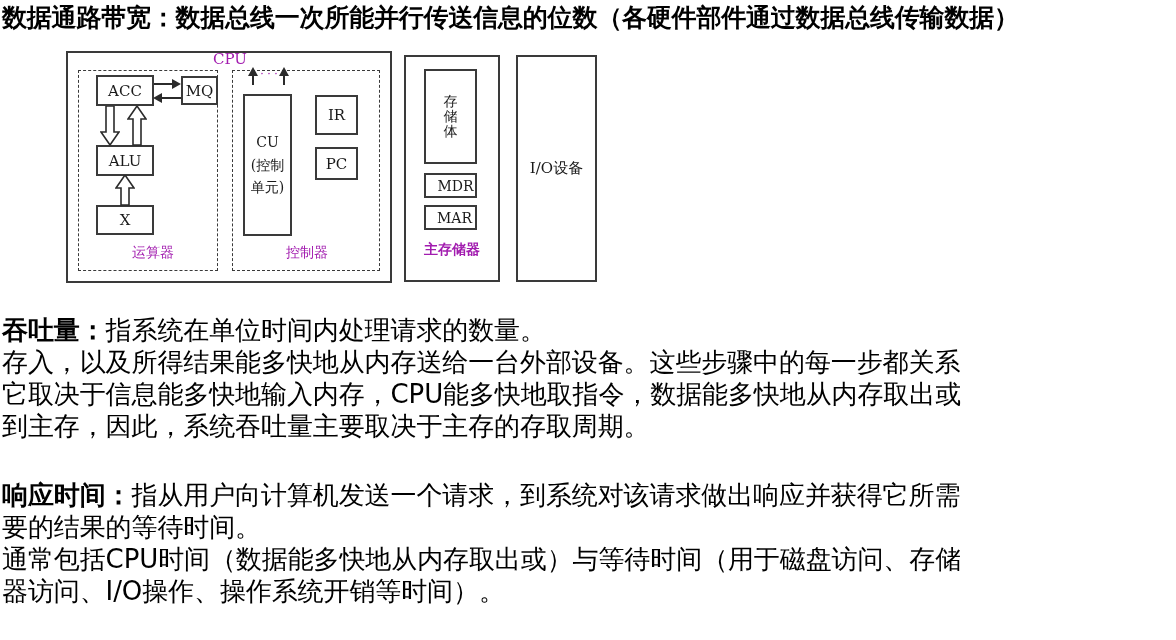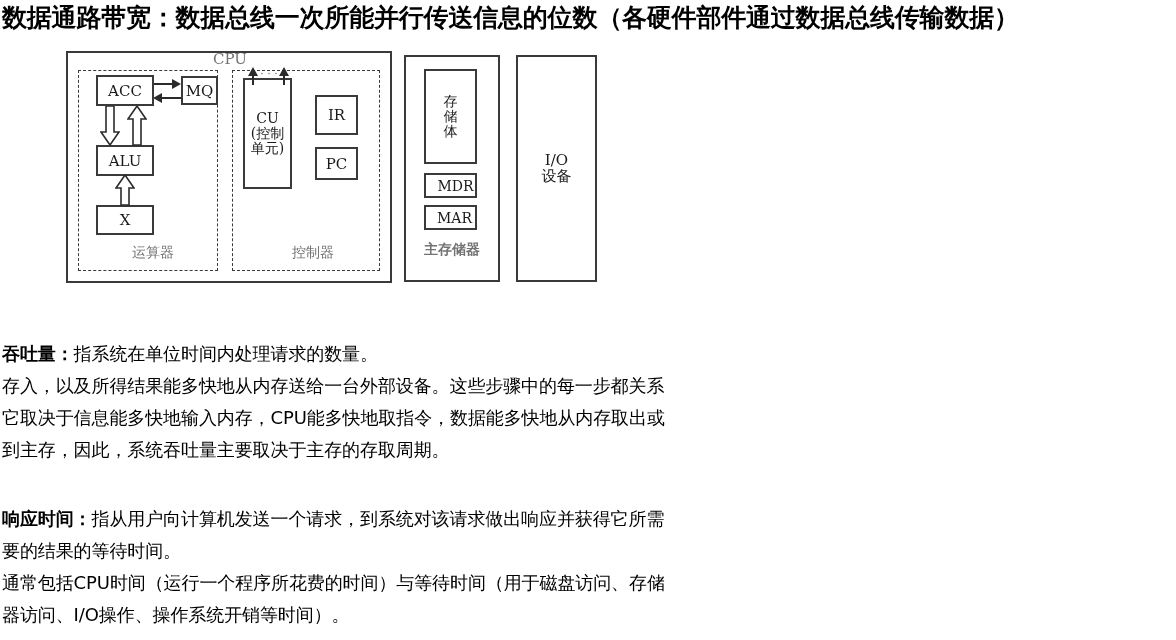--- a/index.html
+++ b/index.html
@@ -52,21 +52,21 @@
   }
   .dashbox {
     position: absolute;
     box-sizing: border-box;
     border: 1.5px dashed #3a3a3a;
     background: transparent;
   }
   .lbl {
     position: absolute;
     font-family: "DejaVu Serif", "Liberation Serif", serif;
-    color: #737373;
+    color: #a21caf;
     text-align: center;
     white-space: nowrap;
   }
   .vstack {
     line-height: 1.05;
   }
   
   .hline {
     position: absolute;
     background: #2b2b2b;
@@ -99,25 +99,24 @@
     border-right: 5px solid transparent;
     border-bottom: 9px solid #2b2b2b;
   }
   
   .blockarrow { position: absolute; }
 
   
   .para {
     position: absolute;
     left: 2px;
-    font-size: 18px;
+    font-size: 26px;
     line-height: 32px;
     width: 1172px;
     letter-spacing: -0.1px;
-    margin-top: 24px;
   }
   .para b { font-weight: bold; }
   .lead { font-weight: bold; }
 </style>
 </head>
 <body>
 
 <div id="title-line">数据通路带宽：数据总线一次所能并行传送信息的位数（各硬件部件通过数据总线传输数据）</div>
 
 <div id="diagram">
@@ -151,67 +150,67 @@
   <svg class="blockarrow" style="left:127px; top:64px;" width="20" height="40" viewBox="0 0 20 40">
     <polygon points="10,0 19,13 14,13 14,39 6,39 6,13 1,13" fill="#ffffff" stroke="#2b2b2b" stroke-width="1.6"></polygon>
   </svg>
 
   <svg class="blockarrow" style="left:115px; top:133px;" width="20" height="31" viewBox="0 0 20 31">
     <polygon points="10,0 19,13 14,13 14,30 6,30 6,13 1,13" fill="#ffffff" stroke="#2b2b2b" stroke-width="1.6"></polygon>
   </svg>
 
   <div class="lbl" style="left:118px; top:202px; width:70px; font-size:14px;">运算器</div>
 
-  <div class="box vstack" style="left:243px; top:36px; width:49px; height:111px; font-size:14px; flex-direction:column;">
+  <div class="box vstack" style="left:243px; top:52px; width:49px; height:142px; font-size:14px; flex-direction:column;gap:8px;">
     <span>CU</span>
     <span>(控制</span>
     <span>单元)</span>
   </div>
 
   <div class="vline" style="left:252px; top:30px; height:13px;"></div>
   <div class="ah-up" style="left:248px; top:25px;"></div>
   <div class="vline" style="left:283px; top:30px; height:13px;"></div>
   <div class="ah-up" style="left:279px; top:25px;"></div>
   <div class="lbl" style="left:255px; top:26px; width:28px; font-size:11px; letter-spacing:0px;">· · ·</div>
 
   <div class="box" style="left:315px; top:53px; width:43px; height:40px; font-size:15px;">IR</div>
 
   <div class="box" style="left:315px; top:105px; width:43px; height:33px; font-size:15px;">PC</div>
 
-  <div class="lbl" style="left:278px; top:202px; width:70px; font-size:14px;">控制器</div>
+  <div class="lbl" style="left:272px; top:202px; width:70px; font-size:14px;">控制器</div>
 
   <div class="box" style="left:404px; top:13px; width:96px; height:227px;"></div>
 
   <div class="box vstack" style="left:424px; top:27px; width:53px; height:95px; font-size:14px; flex-direction:column;">
     <span>存</span>
     <span>储</span>
     <span>体</span>
   </div>
 
   <div class="box" style="left:424px; top:131px; width:53px; height:25px; font-size:14px;padding-left:10px;">MDR</div>
 
   <div class="box" style="left:424px; top:163px; width:53px; height:25px; font-size:14px;padding-left:8px;">MAR</div>
 
   <div class="lbl" style="left:414px; top:199px; width:76px; font-size:14px;font-weight:bold;">主存储器</div>
 
-  <div class="box vstack" style="left:516px; top:13px; width:81px; height:227px; font-size:15px; flex-direction:column;">
+  <div class="box vstack" style="left:516px; top:13px; width:81px; height:227px; font-size:15px; flex-direction:row;">
     <span>I/O</span>
     <span>设备</span>
   </div>
 </div>
 
 <div class="para" style="top:314px;">
   <div>
     <b class="lead">吞吐量：</b><span>指系统在单位时间内处理请求的数量。</span>
   </div>
   <div>存入，以及所得结果能多快地从内存送给一台外部设备。这些步骤中的每一步都关系</div>
   <div>它取决于信息能多快地输入内存，CPU能多快地取指令，数据能多快地从内存取出或</div>
   <div>到主存，因此，系统吞吐量主要取决于主存的存取周期。</div>
 </div>
 
 <div class="para" style="top:479px;">
   <div>
     <b class="lead">响应时间：</b><span>指从用户向计算机发送一个请求，到系统对该请求做出响应并获得它所需</span>
   </div>
   <div>要的结果的等待时间。</div>
-  <div>通常包括CPU时间（运行一个程序所花费的时间）与等待时间（用于磁盘访问、存储</div>
+  <div>通常包括CPU时间（数据能多快地从内存取出或）与等待时间（用于磁盘访问、存储</div>
   <div>器访问、I/O操作、操作系统开销等时间）。</div>
 </div>
 
 </body></html>

